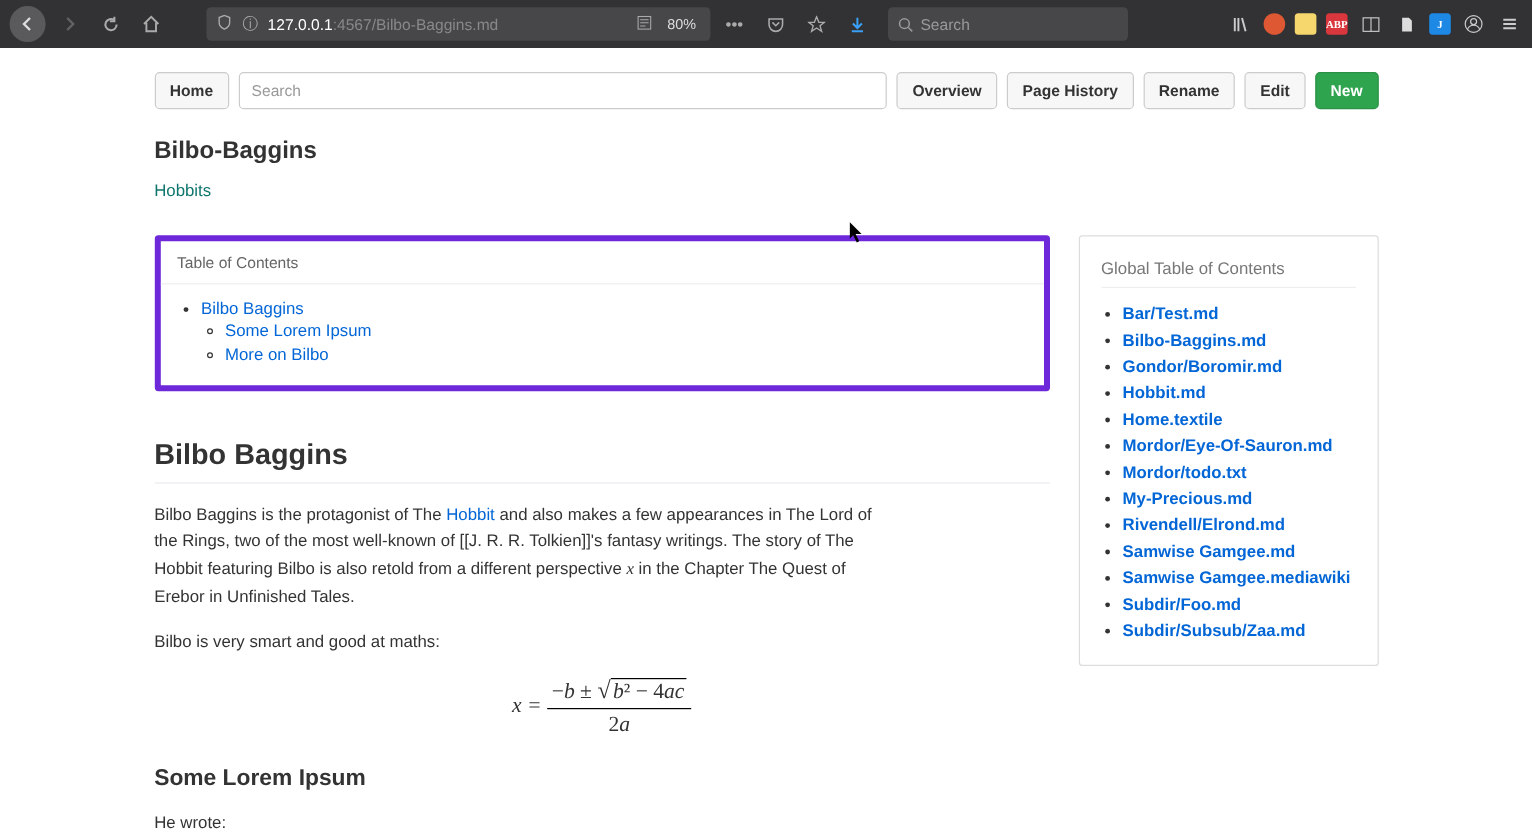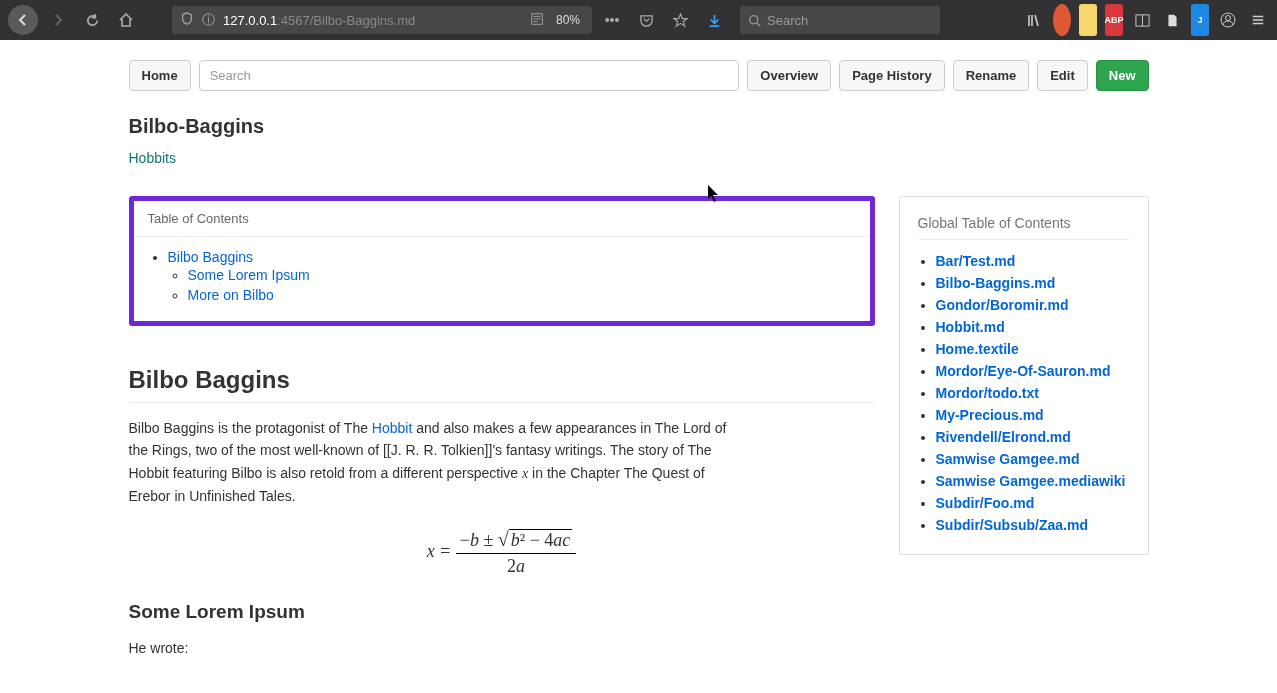--- a/index.html
+++ b/index.html
@@ -13,21 +13,21 @@
     .url-bar { flex: 0 0 420px; background: #474749; height: 28px; border-radius: 4px; display: flex; align-items: center; padding: 0 8px; gap: 8px; color: #ccc; font-size: 13px; }
     .url-bar .shield { color: #aaa; }
     .url-text { flex: 1; }
     .url-text .faded { color: #888; }
     .zoom-badge { background: transparent; color: #ddd; font-size: 12px; padding: 0 4px; }
     .reader-icon { color: #aaa; }
     .chrome-spacer { width: 20px; }
     .chrome-icon { width: 22px; height: 22px; display: flex; align-items: center; justify-content: center; color: #ccc; }
     .search-bar { flex: 0 0 200px; background: #474749; height: 28px; border-radius: 4px; display: flex; align-items: center; padding: 0 8px; gap: 6px; color: #999; font-size: 13px; margin-left: 6px; }
     .chrome-right { display: flex; gap: 8px; margin-left: auto; align-items: center; }
-    .ext-icon { width: 18px; height: 32px; border-radius: 3px; display: flex; align-items: center; justify-content: center; font-size: 9px; font-weight: bold; color: white; }
+    .ext-icon { width: 18px; height: 18px; border-radius: 3px; display: flex; align-items: center; justify-content: center; font-size: 9px; font-weight: bold; color: white; font-family: Liberation Serif, serif; }
     
     
     .page { max-width: 1020px; margin: 0 auto; padding: 20px 0; }
     .toolbar { display: flex; gap: 8px; margin-bottom: 24px; align-items: center; }
     .btn { background: #f7f7f7; border: 1px solid #ccc; border-radius: 4px; padding: 7px 12px; font-size: 13px; font-weight: 600; color: #333; cursor: pointer; }
     .btn.primary { background: #2ea44f; border-color: #2a9147; color: #fff; }
     .wiki-search { flex: 1; border: 1px solid #ccc; border-radius: 4px; padding: 7px 10px; font-size: 13px; color: #333; }
     .wiki-search::placeholder { color: #999; }
     .toolbar-right { display: flex; gap: 8px; }
     
@@ -206,20 +206,21 @@
             </li>
           </ul>
         </div>
       </div>
 
       <div class="content">
         <h2>Bilbo Baggins</h2>
         <p>
           <span>Bilbo Baggins is the protagonist of The </span><a href="#">Hobbit</a><span> and also makes a few appearances in The Lord of the Rings, two of the most well-known of [[J. R. R. Tolkien]]'s fantasy writings. The story of The Hobbit featuring Bilbo is also retold from a different perspective </span><span class="math-var">x</span><span> in the Chapter The Quest of Erebor in Unfinished Tales.</span>
         </p>
+        <p>Bilbo is very smart and good at maths:</p>
 
         <div class="formula">
           <span><i>x =</i> </span>
           <span class="frac">
             <span class="num"><span>−<i>b</i> ± </span><span class="sqrt-sym">√</span><span class="sqrt-body"><i>b</i>² − 4<i>ac</i></span></span>
             <span class="den">2<i>a</i></span>
           </span>
         </div>
 
         <h3>Some Lorem Ipsum</h3>

